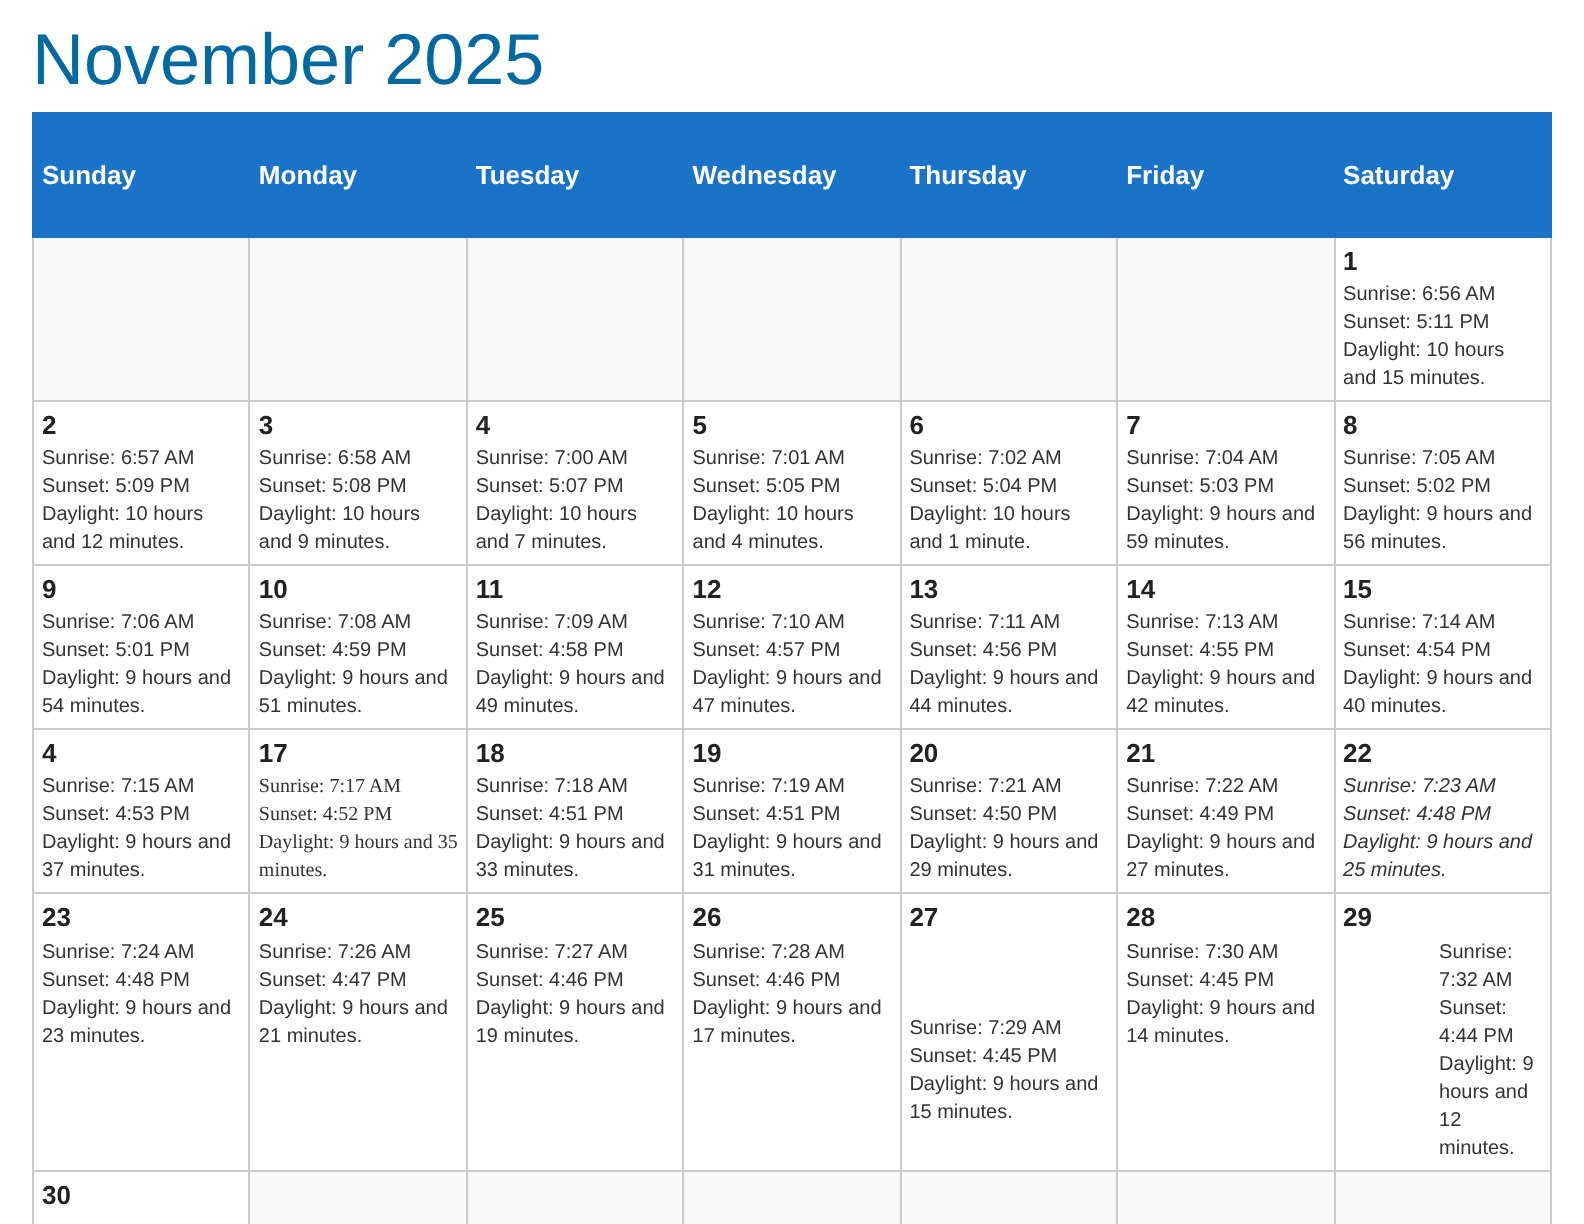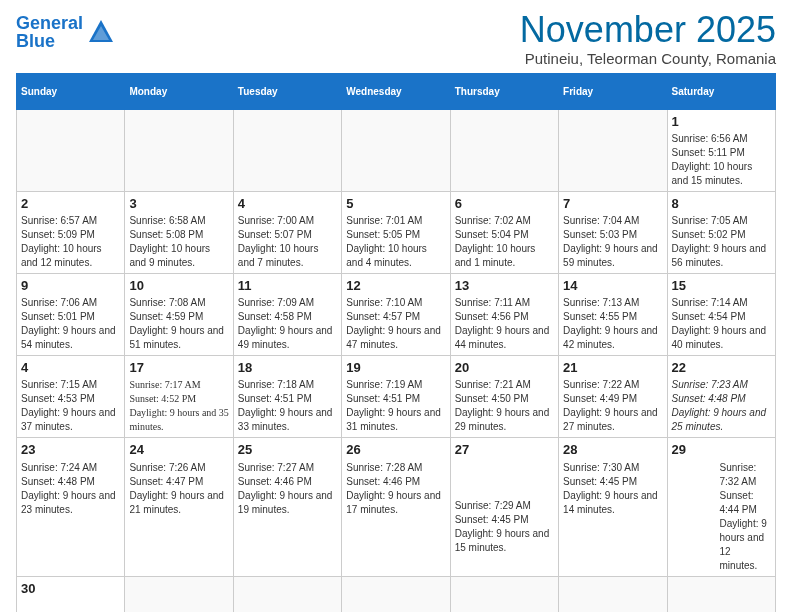--- a/index.html
+++ b/index.html
@@ -53,23 +53,23 @@
       color: #444;
     }
     .calendar {
       width: 100%;
       border-collapse: collapse;
       border: 1px solid #ccc;
     }
     .calendar th {
       background: #1a73c8;
       color: #fff;
-      font-size: 10px;
+      font-size: 13px;
       font-weight: bold;
-      padding: 12px 4px;
+      padding: 23px 4px;
       text-align: left;
       border: 1px solid #1a73c8;
     }
     .calendar td {
       border: 1px solid #ccc;
       vertical-align: top;
       padding: 3px 4px;
       width: calc(100% / 7);
       min-height: 70px;
       font-size: 10px;
@@ -92,35 +92,22 @@
     }
     .last-row td {
       border-bottom: 4px solid #f97316;
     }
   </style>
 </head>
 <body>
 
 <div class="page">
   <div class="header">
-    <div class="logo">
-      <div>
-        <div class="logo-text">
-          <span>General</span><br>
-          <span style="color:#1a73c8;font-weight:bold;">Blue</span>
-        </div>
-      </div>
-      <svg class="logo-icon" viewBox="0 0 28 28">
-        <polygon points="14,2 26,24 2,24" fill="#1a73c8"></polygon>
-        <polygon points="14,8 22,22 6,22" fill="#fff" opacity="0.3"></polygon>
-      </svg>
-    </div>
     <div class="title-block">
       <div class="month-title">November 2025</div>
-      <div class="subtitle">Putineiu, Teleorman County, Romania</div>
     </div>
   </div>
 
   <table class="calendar">
     <thead>
       <tr>
       <th>Sunday</th>
           <th>Monday</th>
           <th>Tuesday</th>
           <th>Wednesday</th>

